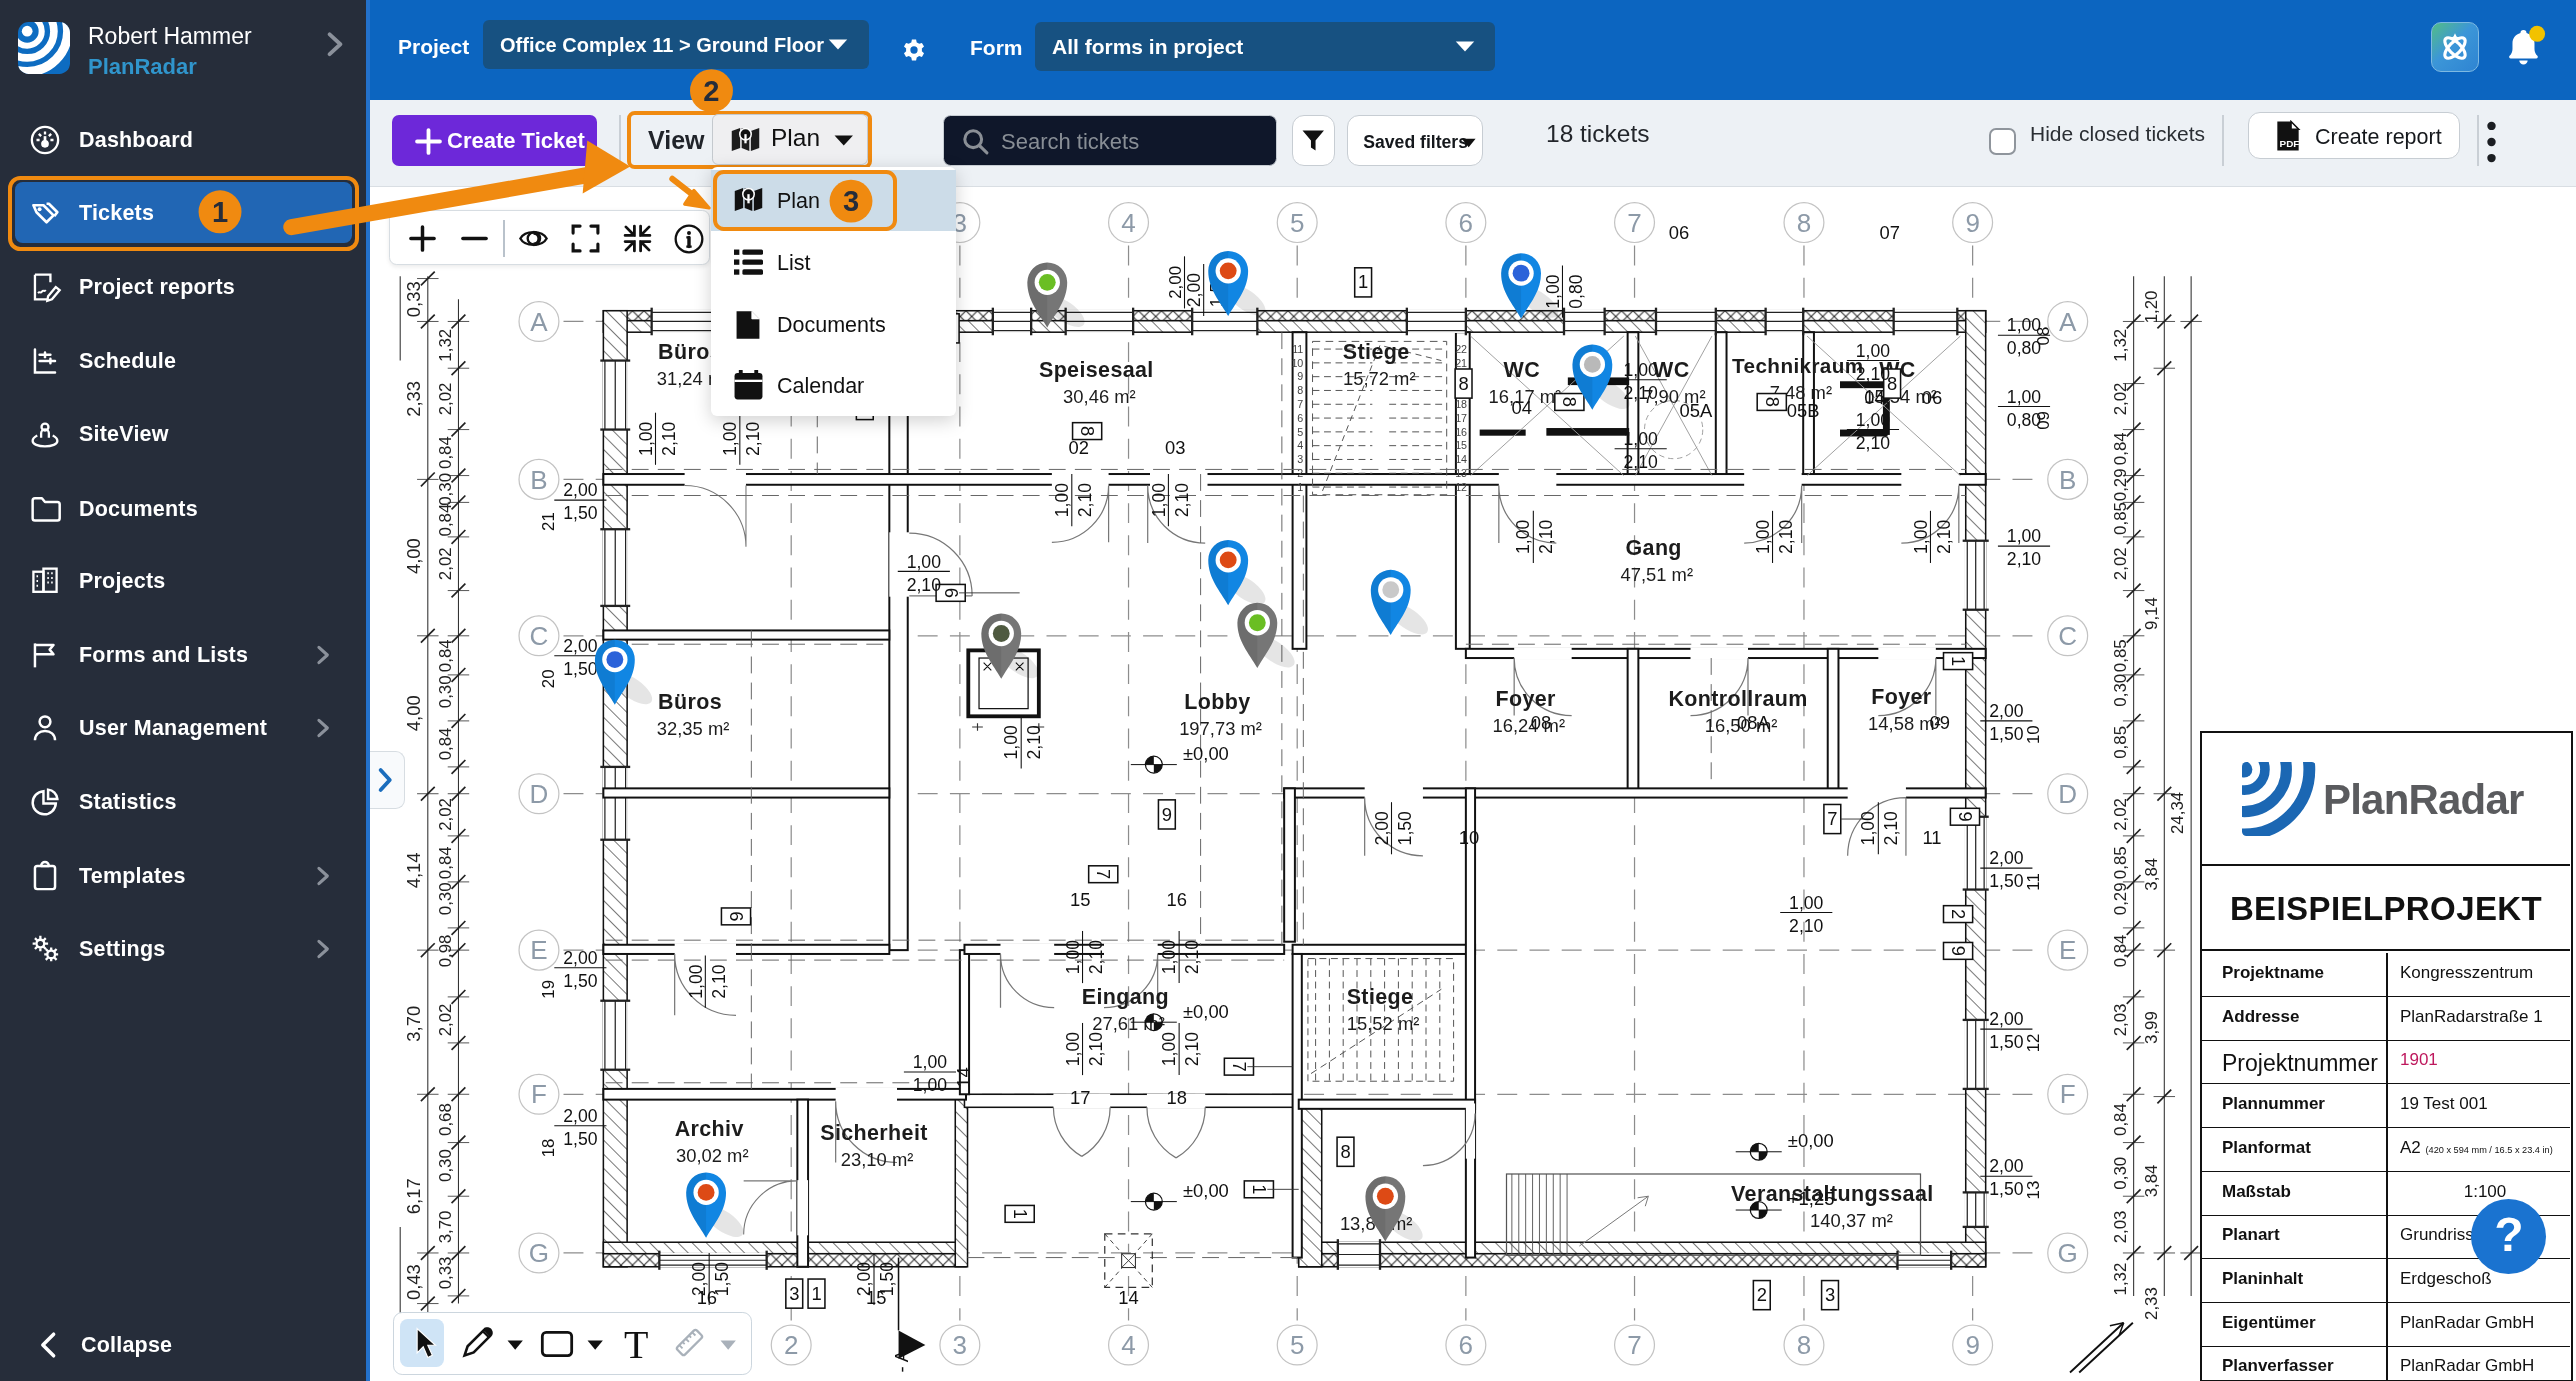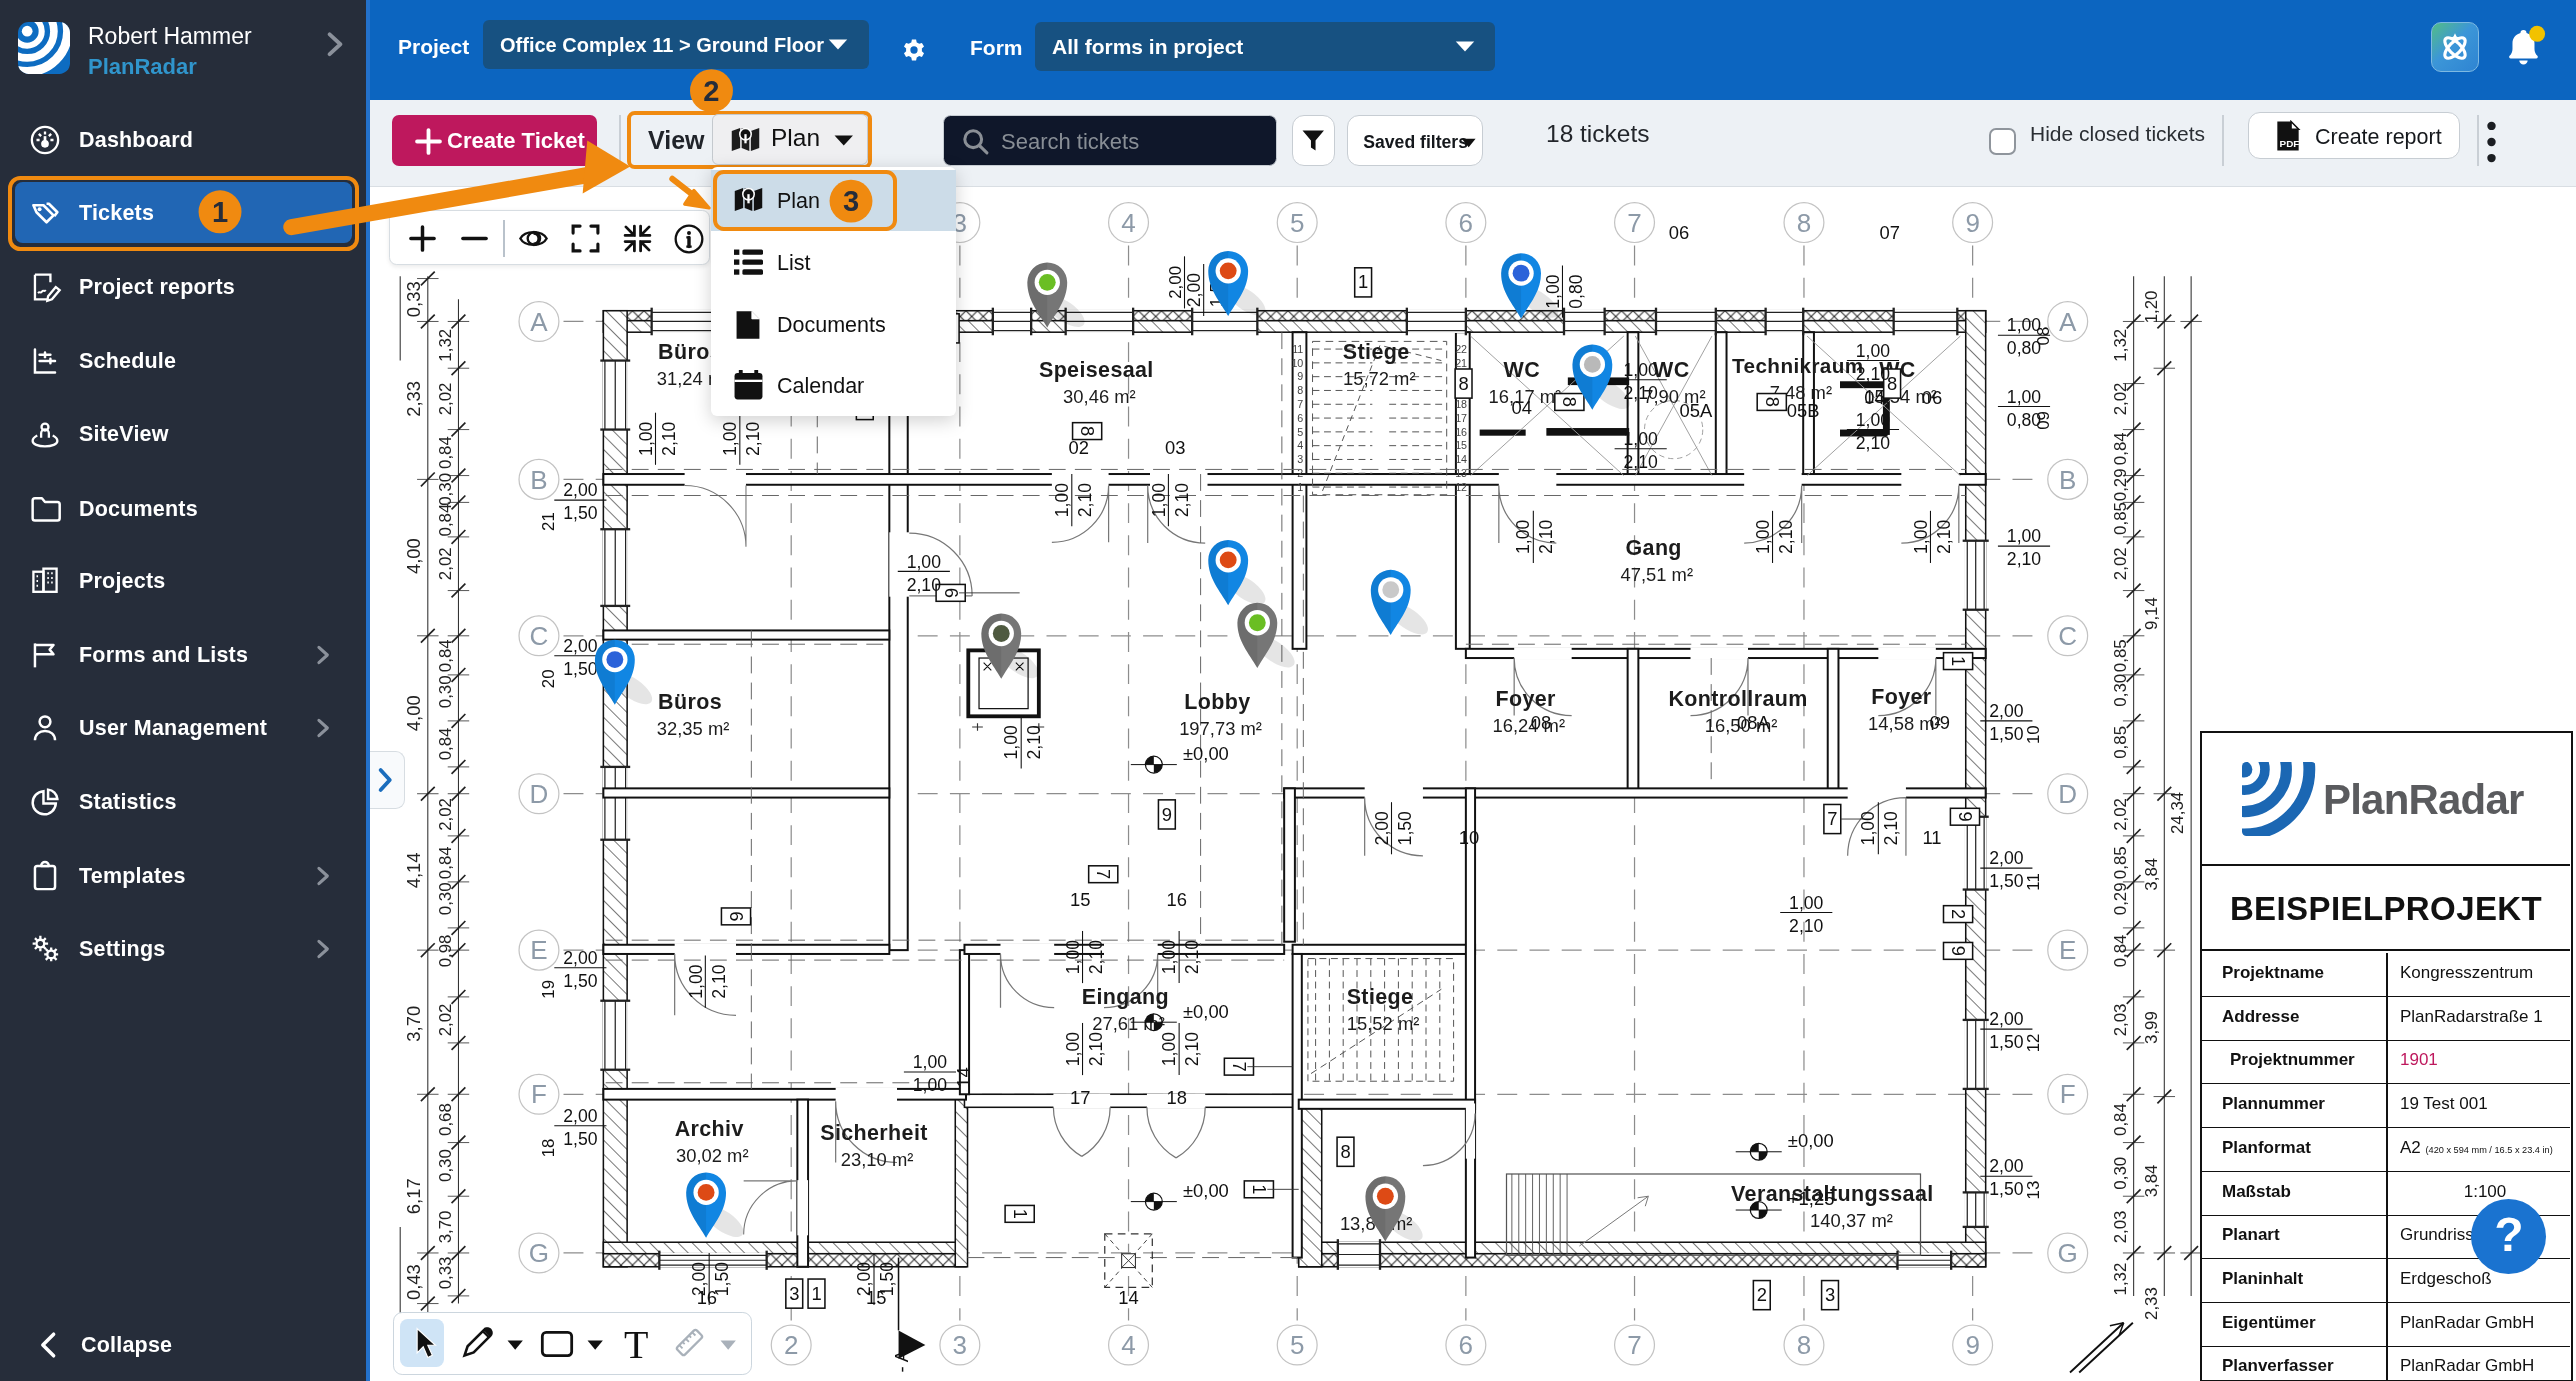--- a/index.html
+++ b/index.html
@@ -208,21 +208,21 @@
         </g>
         <path d="M20 7 l2 -4 2 4 4 2 -4 2 -2 4 -2 -4 -4 -2 z" fill="#fff"></path>
       </svg>
   </div>
   <svg class="abs" style="left:2133px;top:24.5px" width="44" height="48" viewBox="0 0 58 62">
       <path fill="#fff" d="M23 10 a4 4 0 0 1 8 0 c6.5 1.8 10.5 7 10.5 13.5 v7.5 c0 3.8 1.4 6.6 3.8 9 1.3 1.3 0.4 3.6 -1.6 3.6 h-33.4 c-2 0 -2.9 -2.3 -1.6 -3.6 2.4 -2.4 3.8 -5.2 3.8 -9 v-7.5 c0 -6.5 4 -11.7 10.5 -13.5z M21.5 46 h11 a5.5 5.5 0 0 1 -11 0z"></path>
       <circle cx="45" cy="11" r="10.5" fill="#f2c200"></circle>
     </svg>
 </div>
 <div class="abs" id="toolbar">
-  <div class="abs" style="left:22px;top:15.3px;width:205px;height:51px;background:#be185d;border-radius:7px;">
+  <div class="abs" style="left:22px;top:15.3px;width:205px;height:51px;background:#6d28d9;border-radius:7px;">
     <svg class="abs" style="left:21.5px;top:11.5px" width="29" height="29" viewBox="0 0 38 38">
         <path d="M19 4 v30 M4 19 h30" stroke="#fff" stroke-width="5" stroke-linecap="round"></path>
       </svg>
     <div class="abs" style="left:55px;top:13px;font-size:22px;font-weight:700;color:#fff;">Create Ticket</div>
   </div>
   <div class="vdiv" style="left:249px;top:15.3px;height:51px;"></div>
 
   <div class="abs" style="left:257px;top:10.7px;width:245px;height:58px;border:4.6px solid #f08a10;border-radius:7.7px;background:#edf1f5;">
     <div class="abs" style="left:17px;top:11.5px;font-size:25px;font-weight:700;color:#20242a;">View</div>
     <div class="abs" style="left:81px;top:-0.8px;width:156px;height:51px;background:#efeff1;border:1.5px solid #c4c9ce;border-radius:6.1px;">
@@ -1512,21 +1512,21 @@
   <div class="abs" style="left:20px;top:10px;font-size:17px;font-weight:700;color:#111;">Projektname</div>
   <div class="abs" style="left:198px;top:10px;font-size:17px;color:#111;width:170px;overflow:hidden;">Kongresszentrum</div>
       </div>
   <div class="abs" style="left:184px;top:220px;width:1.5px;height:44px;background:#111;"></div>
       <div class="abs" style="left:0;top:264px;width:368px;height:44px;border-bottom:1.5px solid #111;">
   <div class="abs" style="left:20px;top:10px;font-size:17px;font-weight:700;color:#111;">Addresse</div>
   <div class="abs" style="left:198px;top:10px;font-size:17px;color:#111;width:170px;overflow:hidden;">PlanRadarstraße 1</div>
       </div>
   <div class="abs" style="left:184px;top:264px;width:1.5px;height:44px;background:#111;"></div>
       <div class="abs" style="left:0;top:307px;width:368px;height:44px;border-bottom:1.5px solid #111;">
-  <div class="abs" style="left:20px;top:10px;font-size:17px;font-weight:700;color:#111;margin-left:8px;">Projektnummer</div>
+  <div class="abs" style="left:20px;top:10px;font-size:23px;font-weight:400;color:#111;">Projektnummer</div>
   <div class="abs" style="left:198px;top:10px;font-size:17px;color:#be185d;width:170px;overflow:hidden;">1901</div>
       </div>
   <div class="abs" style="left:184px;top:307px;width:1.5px;height:44px;background:#111;"></div>
       <div class="abs" style="left:0;top:351px;width:368px;height:44px;border-bottom:1.5px solid #111;">
   <div class="abs" style="left:20px;top:10px;font-size:17px;font-weight:700;color:#111;">Plannummer</div>
   <div class="abs" style="left:198px;top:10px;font-size:17px;color:#111;width:170px;overflow:hidden;">19 Test 001</div>
       </div>
   <div class="abs" style="left:184px;top:351px;width:1.5px;height:44px;background:#111;"></div>
       <div class="abs" style="left:0;top:395px;width:368px;height:44px;border-bottom:1.5px solid #111;">
   <div class="abs" style="left:20px;top:10px;font-size:17px;font-weight:700;color:#111;">Planformat</div>

